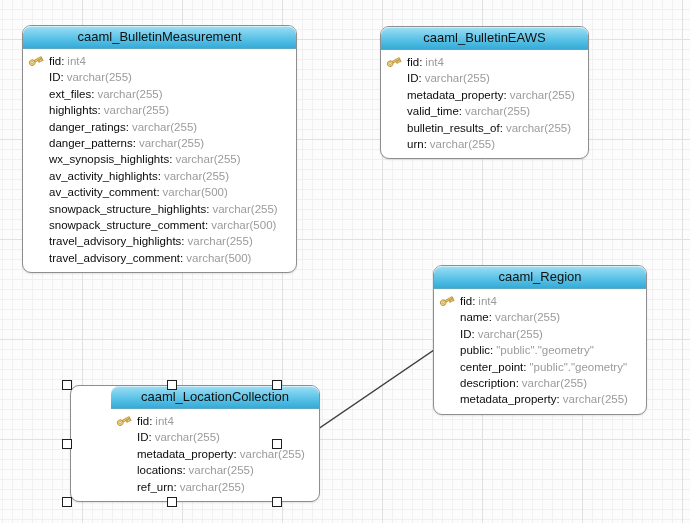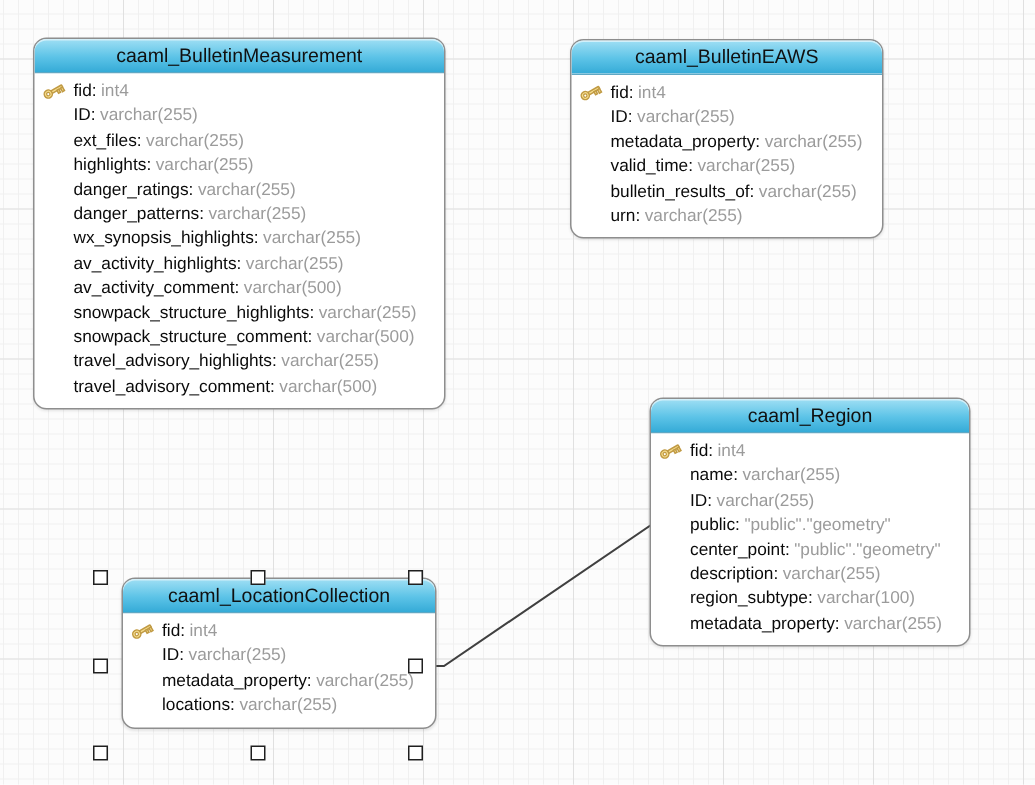--- a/index.html
+++ b/index.html
@@ -208,29 +208,25 @@
           <div class="field-row">
     
     <span class="field-name">center_point</span><span class="field-type">"public"."geometry"</span>
   </div>
           <div class="field-row">
     
     <span class="field-name">description</span><span class="field-type">varchar(255)</span>
   </div>
           <div class="field-row">
     
-    <span class="field-name">region_subtype</span><span class="field-type">varchar(100)</span>
-  </div>
-          <div class="field-row">
-    
     <span class="field-name">metadata_property</span><span class="field-type">varchar(255)</span>
   </div>
         </div>
   </div>
-      <div class="table-card" style="left: 81px; top: 385px; width: 208px;">
+      <div class="table-card" style="left: 70px; top: 385px; width: 208px; padding-left: 40px;">
     <div class="table-header">
       <span class="table-title">caaml_LocationCollection</span>
     </div>
     <div class="table-body">
           <div class="field-row">
     <span class="key-icon">
       <svg width="16" height="13" viewBox="0 0 16 13">
         <g transform="rotate(-30 8 6.5)">
           <rect class="key-part" x="6" y="5.6" width="8.3" height="1.8" rx="0.5"></rect>
           <rect class="key-part" x="9.8" y="7.2" width="1.5" height="2.3"></rect>
@@ -246,20 +242,24 @@
     
     <span class="field-name">ID</span><span class="field-type">varchar(255)</span>
   </div>
           <div class="field-row">
     
     <span class="field-name">metadata_property</span><span class="field-type">varchar(255)</span>
   </div>
           <div class="field-row">
     
     <span class="field-name">locations</span><span class="field-type">varchar(255)</span>
+  </div>
+          <div class="field-row">
+    
+    <span class="field-name">ref_urn</span><span class="field-type">varchar(255)</span>
   </div>
         </div>
   </div>
     </div>
 <div class="selection-handle" style="left: 62px; top: 380px;"></div>
     <div class="selection-handle" style="left: 167px; top: 380px;"></div>
     <div class="selection-handle" style="left: 272px; top: 380px;"></div>
     <div class="selection-handle" style="left: 62px; top: 438.5px;"></div>
     <div class="selection-handle" style="left: 272px; top: 438.5px;"></div>
     <div class="selection-handle" style="left: 62px; top: 497px;"></div>

